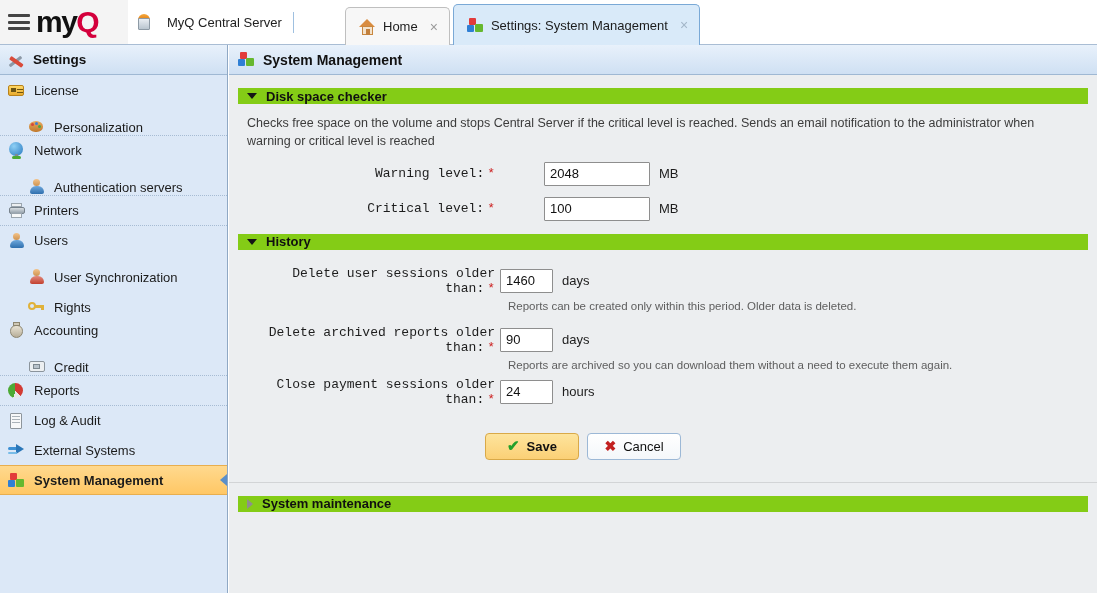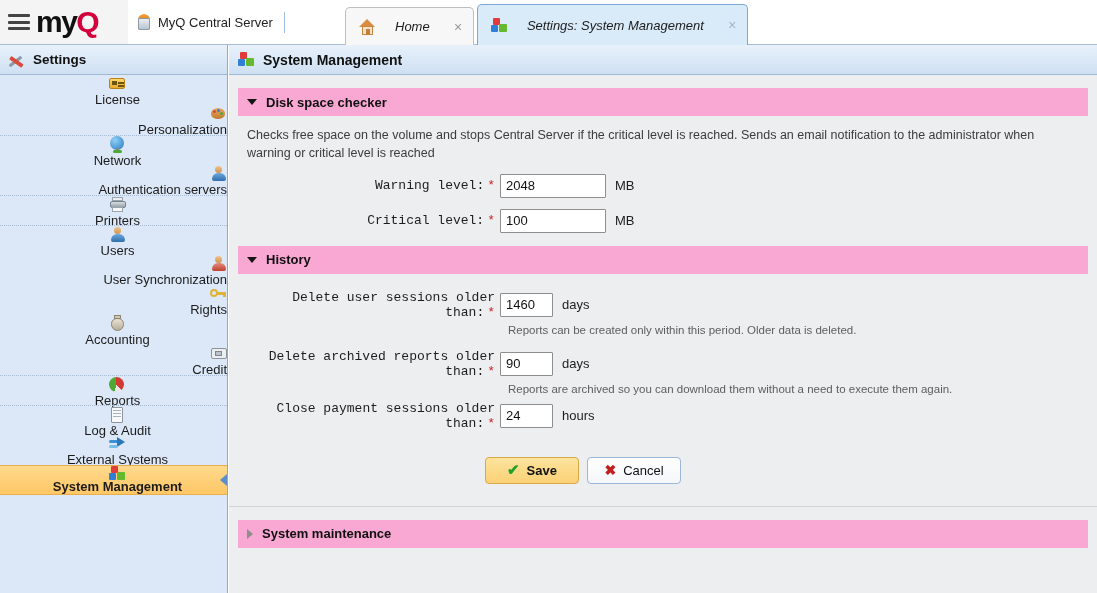--- a/index.html
+++ b/index.html
@@ -27,46 +27,45 @@
   }
   .hamburger { width: 22px; height: 16px; display: flex; flex-direction: column;
     justify-content: space-between; margin-right: 6px; cursor: pointer; }
   .hamburger i { display: block; height: 3px; background: #444; border-radius: 1px; }
   .logo-text { font-size: 30px; font-weight: bold; letter-spacing: -1.5px; line-height: 1; }
   .logo-my { color: #111; }
   .logo-q { color: #d4003c; }
 
   .server-label {
     position: absolute; left: 136px; top: 0; height: 44px;
-    display: flex; align-items: center; gap: 6px;
+    display: flex; align-items: center; gap: 15px;
     font-size: 13px; color: #222;
   }
   .server-label .sep {
     position: absolute; right: -12px; top: 12px; width: 1px; height: 21px;
     background: #9fc0e0;
   }
   .srv-icon { width: 16px; height: 17px; position: relative; }
   .srv-icon .cap { position: absolute; left: 2px; top: 0; width: 12px; height: 6px;
     border-radius: 6px 6px 0 0; background: linear-gradient(#f6a93d,#e07c12); }
   .srv-icon .body { position: absolute; left: 2px; top: 4px; width: 12px; height: 12px;
     background: linear-gradient(#e9eef3,#b9c5cf); border: 1px solid #8d9aa5; border-radius: 1px; }
 
   
   .tabs { position: absolute; left: 345px; top: 5px; height: 40px; display: flex; align-items: flex-end; }
   .tab {
-    height: 38px; display: flex; align-items: center; gap: 19px;
+    height: 38px; display: flex; align-items: center; gap: 7px;
     padding: 0 11px 0 13px;
     border: 1px solid #bfbfbf; border-bottom: none;
     border-radius: 5px 5px 0 0;
     background: #f7f7f7;
     font-size: 13px; color: #1c1c1c;
     margin-right: 3px;
     cursor: pointer;
     position: relative;
-    font-style: italic;
   }
   .tab.active {
     background: #d9eaf9;
     border-color: #7aa9d6;
     height: 41px;
     z-index: 3;
   }
   .tab-close { color: #9a9a9a; font-size: 14px; margin-left: 5px; line-height: 1; cursor: pointer; }
   .tab.active .tab-close { color: #a3b6c8; }
 
@@ -91,23 +90,23 @@
     border-right: 1px solid #8fa8c4;
     overflow: hidden;
   }
   .side-header {
     height: 30px; display: flex; align-items: center; gap: 8px; padding-left: 8px;
     background: linear-gradient(#e8f1fb,#cfe0f3);
     border-bottom: 1px solid #9fb8d3;
     font-weight: bold; font-size: 13.5px; color: #111;
   }
   .side-item {
-    height: 30px; display: flex; align-items: center; gap: 0;
+    height: 30px; display: flex; align-items: center; gap: 9px;
     font-size: 13px; color: #1b1b1b; cursor: pointer;
-    position: relative; padding-left: 8px; flex-direction: column;
+    position: relative; padding-left: 8px;
   }
   .side-item.sub { padding-left: 28px; align-items: flex-end; }
   .side-item.sep-top { border-top: 1px dotted #a7bcd4; }
   .side-item.selected {
     background: linear-gradient(#ffd98e,#ffc765);
     border-top: 1px solid #e8ae4e; border-bottom: 1px solid #e8ae4e;
     font-weight: bold;
   }
   .side-item.selected .chev {
     position: absolute; right: 0px; top: 8px;
@@ -181,40 +180,40 @@
     border-bottom: 1px solid #9fb8d3;
     font-weight: bold; font-size: 14px; color: #111;
   }
   .mandatory-note {
     padding: 13px 0 0 9px; font-size: 12.5px; color: #4a4a4a;
   }
   .req { color: #cc2222; }
 
   .panel { margin: 13px 9px 0 9px; }
   .panel-head {
-    height: 28px; background: #f9a8d4; display: flex; align-items: center; gap: 9px;
+    height: 16px; background: #84cc16; display: flex; align-items: center; gap: 9px;
     padding-left: 9px; font-weight: bold; font-size: 13px; color: #101010;
     cursor: pointer;
   }
   .tri-down { width: 0; height: 0; border-left: 5px solid transparent;
      border-right: 5px solid transparent; border-top: 6px solid #151515; }
   .tri-right { width: 0; height: 0; border-top: 5px solid transparent;
      border-bottom: 5px solid transparent; border-left: 6px solid #8e8e8e; }
 
   .panel-desc { padding: 11px 12px 0 9px; font-size: 12.5px; color: #3c3c3c; line-height: 1.42; max-width: 836px; }
 
   .field-row { display: flex; align-items: center; margin-top: 11px; }
   .field-label { width: 262px; text-align: right; font-size: 13px; color: #1d1d1d; padding-right: 5px; font-family: Liberation Mono, monospace; }
   .field-label .req { margin-left: 3px; }
   input.txt {
     font-family: "Liberation Sans", sans-serif; font-size: 13px; color: #111;
     height: 24px; padding: 2px 5px; border: 1px solid #8e8e8e; background: #fff;
     border-radius: 1px; outline: none;
   }
-  input.wide { width: 106px; }
+  input.wide { width: 106px; margin-left: 44px; }
   input.narrow { width: 53px; }
   .unit { margin-left: 9px; font-size: 13px; color: #1d1d1d; }
   .hint { margin-left: 270px; margin-top: 4px; font-size: 11.5px; color: #5e5e5e; }
 
   .btn-row { display: flex; justify-content: center; gap: 8px; margin-top: 26px; padding-right: 160px; }
   .btn {
     height: 27px; min-width: 94px; display: inline-flex; align-items: center; justify-content: center; gap: 7px;
     font-size: 13px; border-radius: 4px; cursor: pointer; padding: 0 13px;
   }
   .btn-save {

